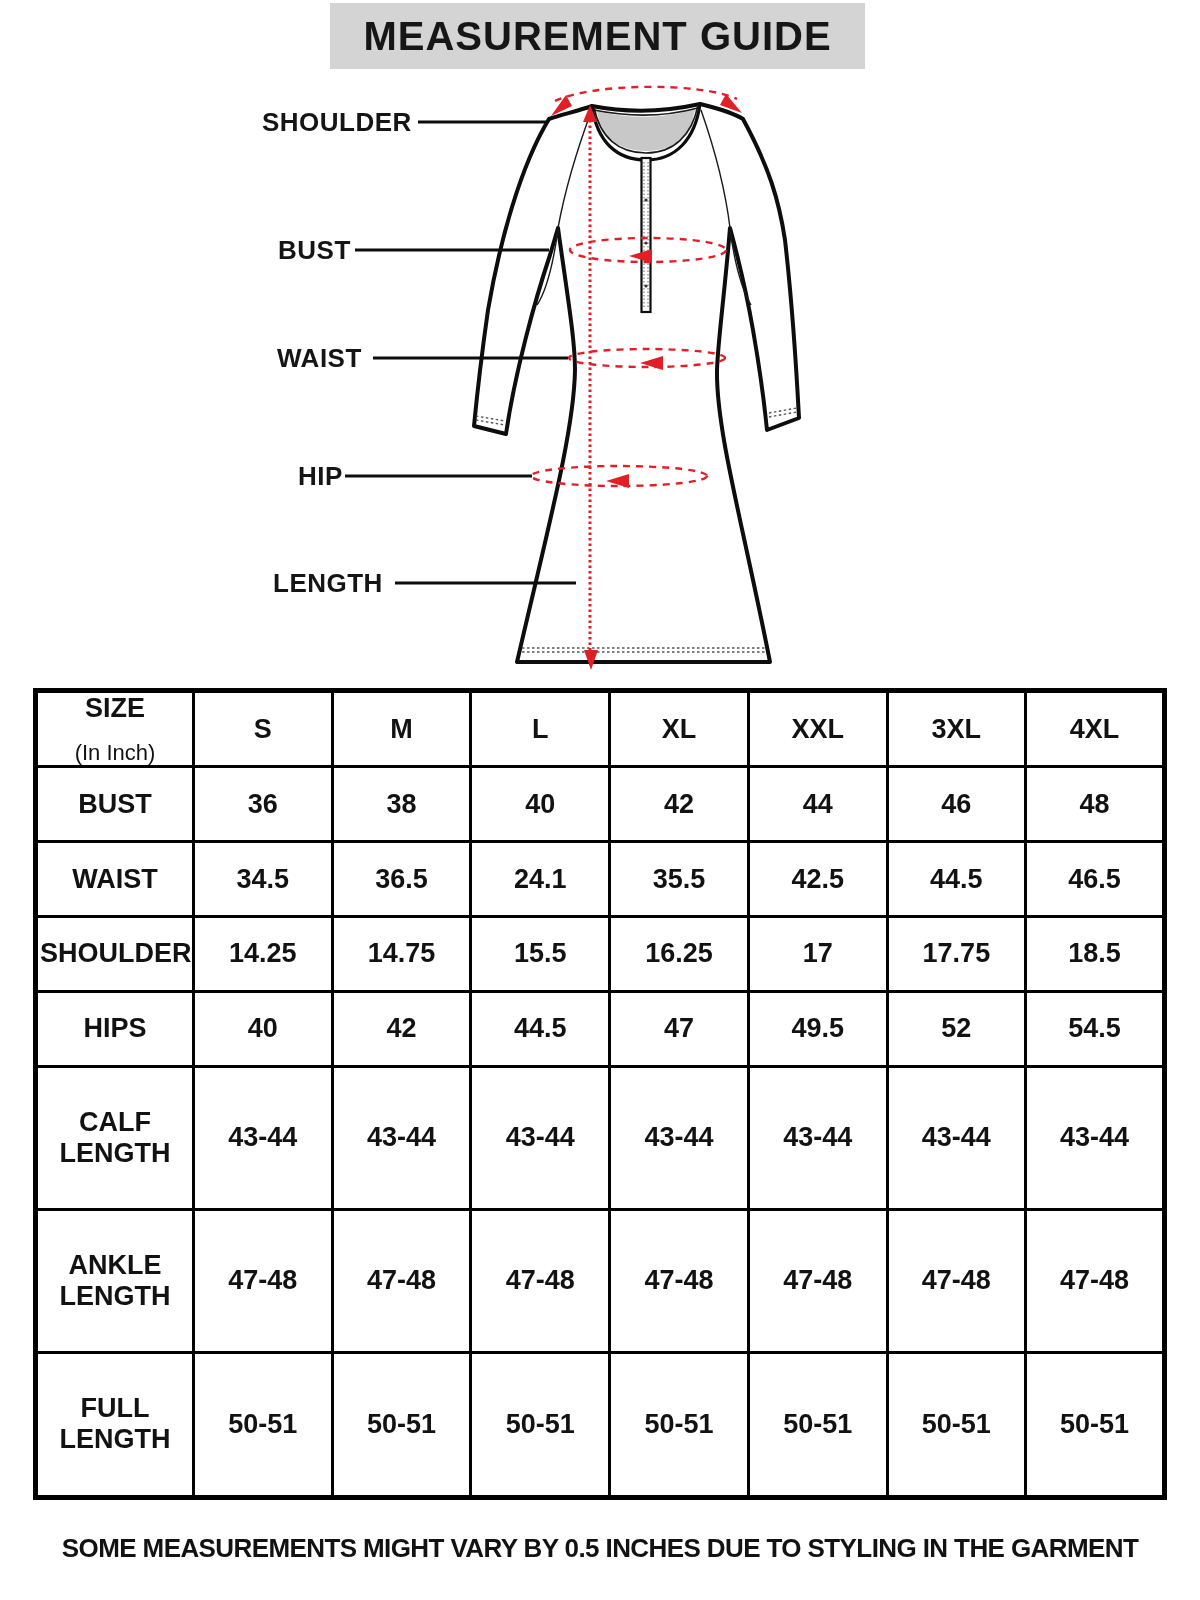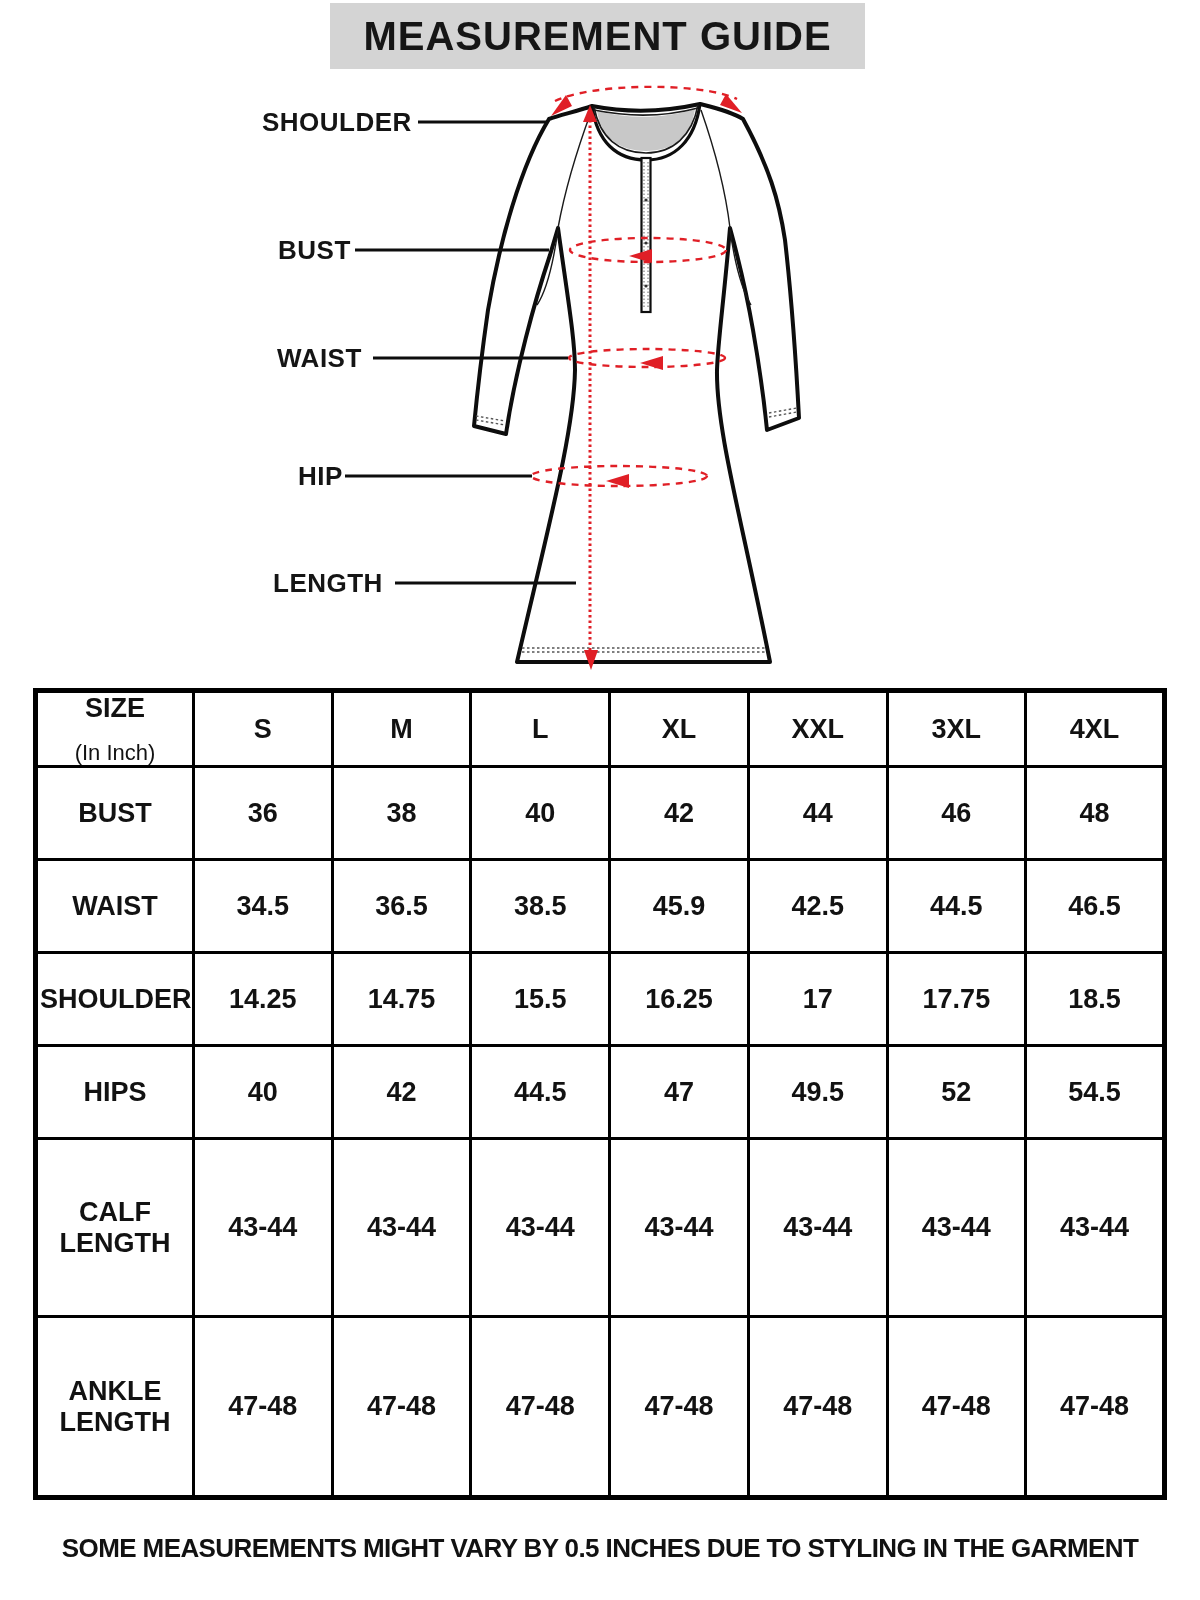--- a/index.html
+++ b/index.html
@@ -163,22 +163,22 @@
           <td>40</td>
           <td>42</td>
           <td>44</td>
           <td>46</td>
           <td>48</td>
         </tr>
         <tr>
           <td>WAIST</td>
           <td>34.5</td>
           <td>36.5</td>
-          <td>38.5</td>
-          <td>45.9</td>
+          <td>24.1</td>
+          <td>35.5</td>
           <td>42.5</td>
           <td>44.5</td>
           <td>46.5</td>
         </tr>
         <tr>
           <td>SHOULDER</td>
           <td>14.25</td>
           <td>14.75</td>
           <td>15.5</td>
           <td>16.25</td>
@@ -209,18 +209,28 @@
         <tr>
           <td>ANKLE LENGTH</td>
           <td>47-48</td>
           <td>47-48</td>
           <td>47-48</td>
           <td>47-48</td>
           <td>47-48</td>
           <td>47-48</td>
           <td>47-48</td>
         </tr>
+        <tr>
+          <td>FULL LENGTH</td>
+          <td>50-51</td>
+          <td>50-51</td>
+          <td>50-51</td>
+          <td>50-51</td>
+          <td>50-51</td>
+          <td>50-51</td>
+          <td>50-51</td>
+        </tr>
       </tbody>
   </table>
 
   <div class="footer-note">SOME MEASUREMENTS MIGHT VARY BY 0.5 INCHES DUE TO STYLING IN THE GARMENT</div>
 
 </div>
 
 </body></html>

